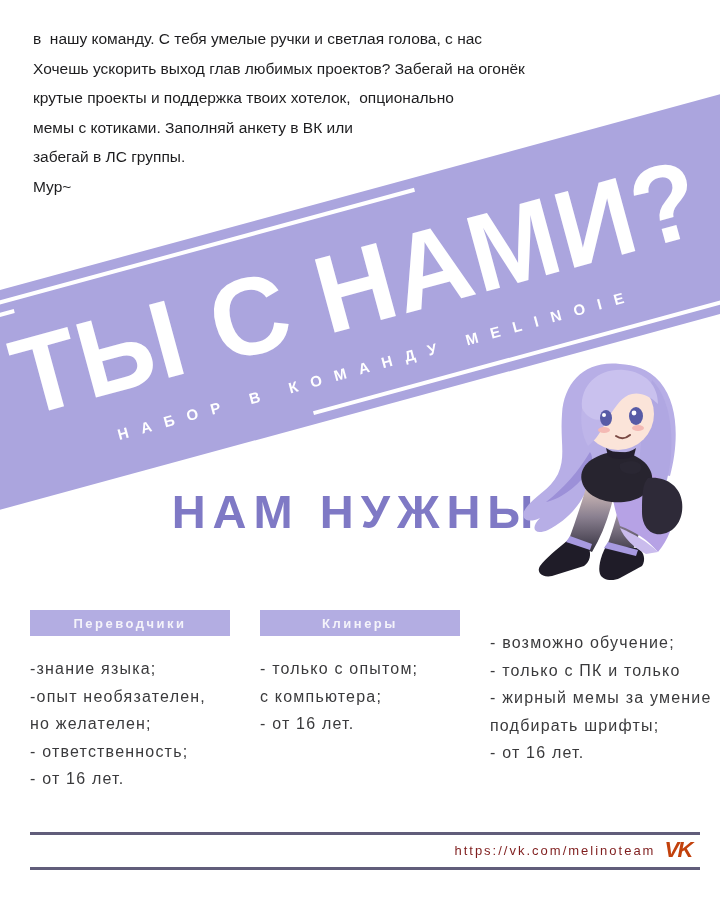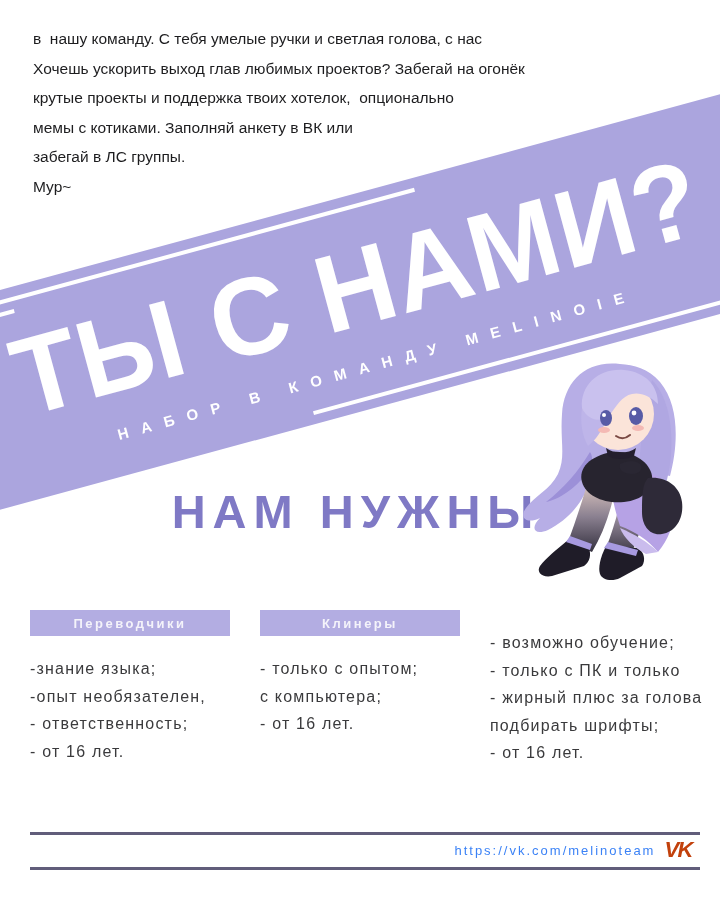--- a/index.html
+++ b/index.html
@@ -68,21 +68,21 @@
   .col-lines div{white-space:pre;}
 
   
   .footer-line{position:absolute;left:30px;width:670px;height:3px;background:#615d7a;}
   .footer-line.l1{top:832px;}
   .footer-line.l2{top:867px;}
   .footer-content{
     position:absolute;top:837px;left:30px;width:662px;height:26px;
     display:flex;justify-content:flex-end;align-items:center;gap:9px;
   }
-  .footer-url{font-size:13px;letter-spacing:2px;color:#3b82f6;}
+  .footer-url{font-size:13px;letter-spacing:2px;color:#7f1d1d;}
   .vk-logo{
     color:#c2410c;font-weight:900;font-size:22px;letter-spacing:-1.5px;
     font-style:italic;line-height:1;
   }
 </style>
 </head>
 <body>
 
 <div class="page">
 
@@ -148,37 +148,38 @@
 
     <path d="M86,92 C94,98 108,98 116,92 L114,100 C106,104 94,104 88,100 Z" fill="#241f2e"></path>
   </svg>
 
   <div class="cols">
     <div class="col">
       <div class="col-header">Переводчики</div>
       <div class="col-lines">
         <div>-знание языка;</div>
         <div>-опыт необязателен,</div>
+        <div>но желателен;</div>
         <div>- ответственность;</div>
         <div>- от 16 лет.</div>
       </div>
     </div>
     <div class="col">
       <div class="col-header">Клинеры</div>
       <div class="col-lines">
         <div>- только с опытом;</div>
         <div>с компьютера;</div>
         <div>- от 16 лет.</div>
       </div>
     </div>
     <div class="col">
       <div class="col-lines">
         <div>- возможно обучение;</div>
         <div>- только с ПК и только</div>
-        <div>- жирный плюс за голова</div>
+        <div>- жирный мемы за умение</div>
         <div>подбирать шрифты;</div>
         <div>- от 16 лет.</div>
       </div>
     </div>
   </div>
 
   <div class="footer-line l1"></div>
   <div class="footer-content">
     <span class="footer-url">https://vk.com/melinoteam</span>
     <span class="vk-logo">VK</span>

